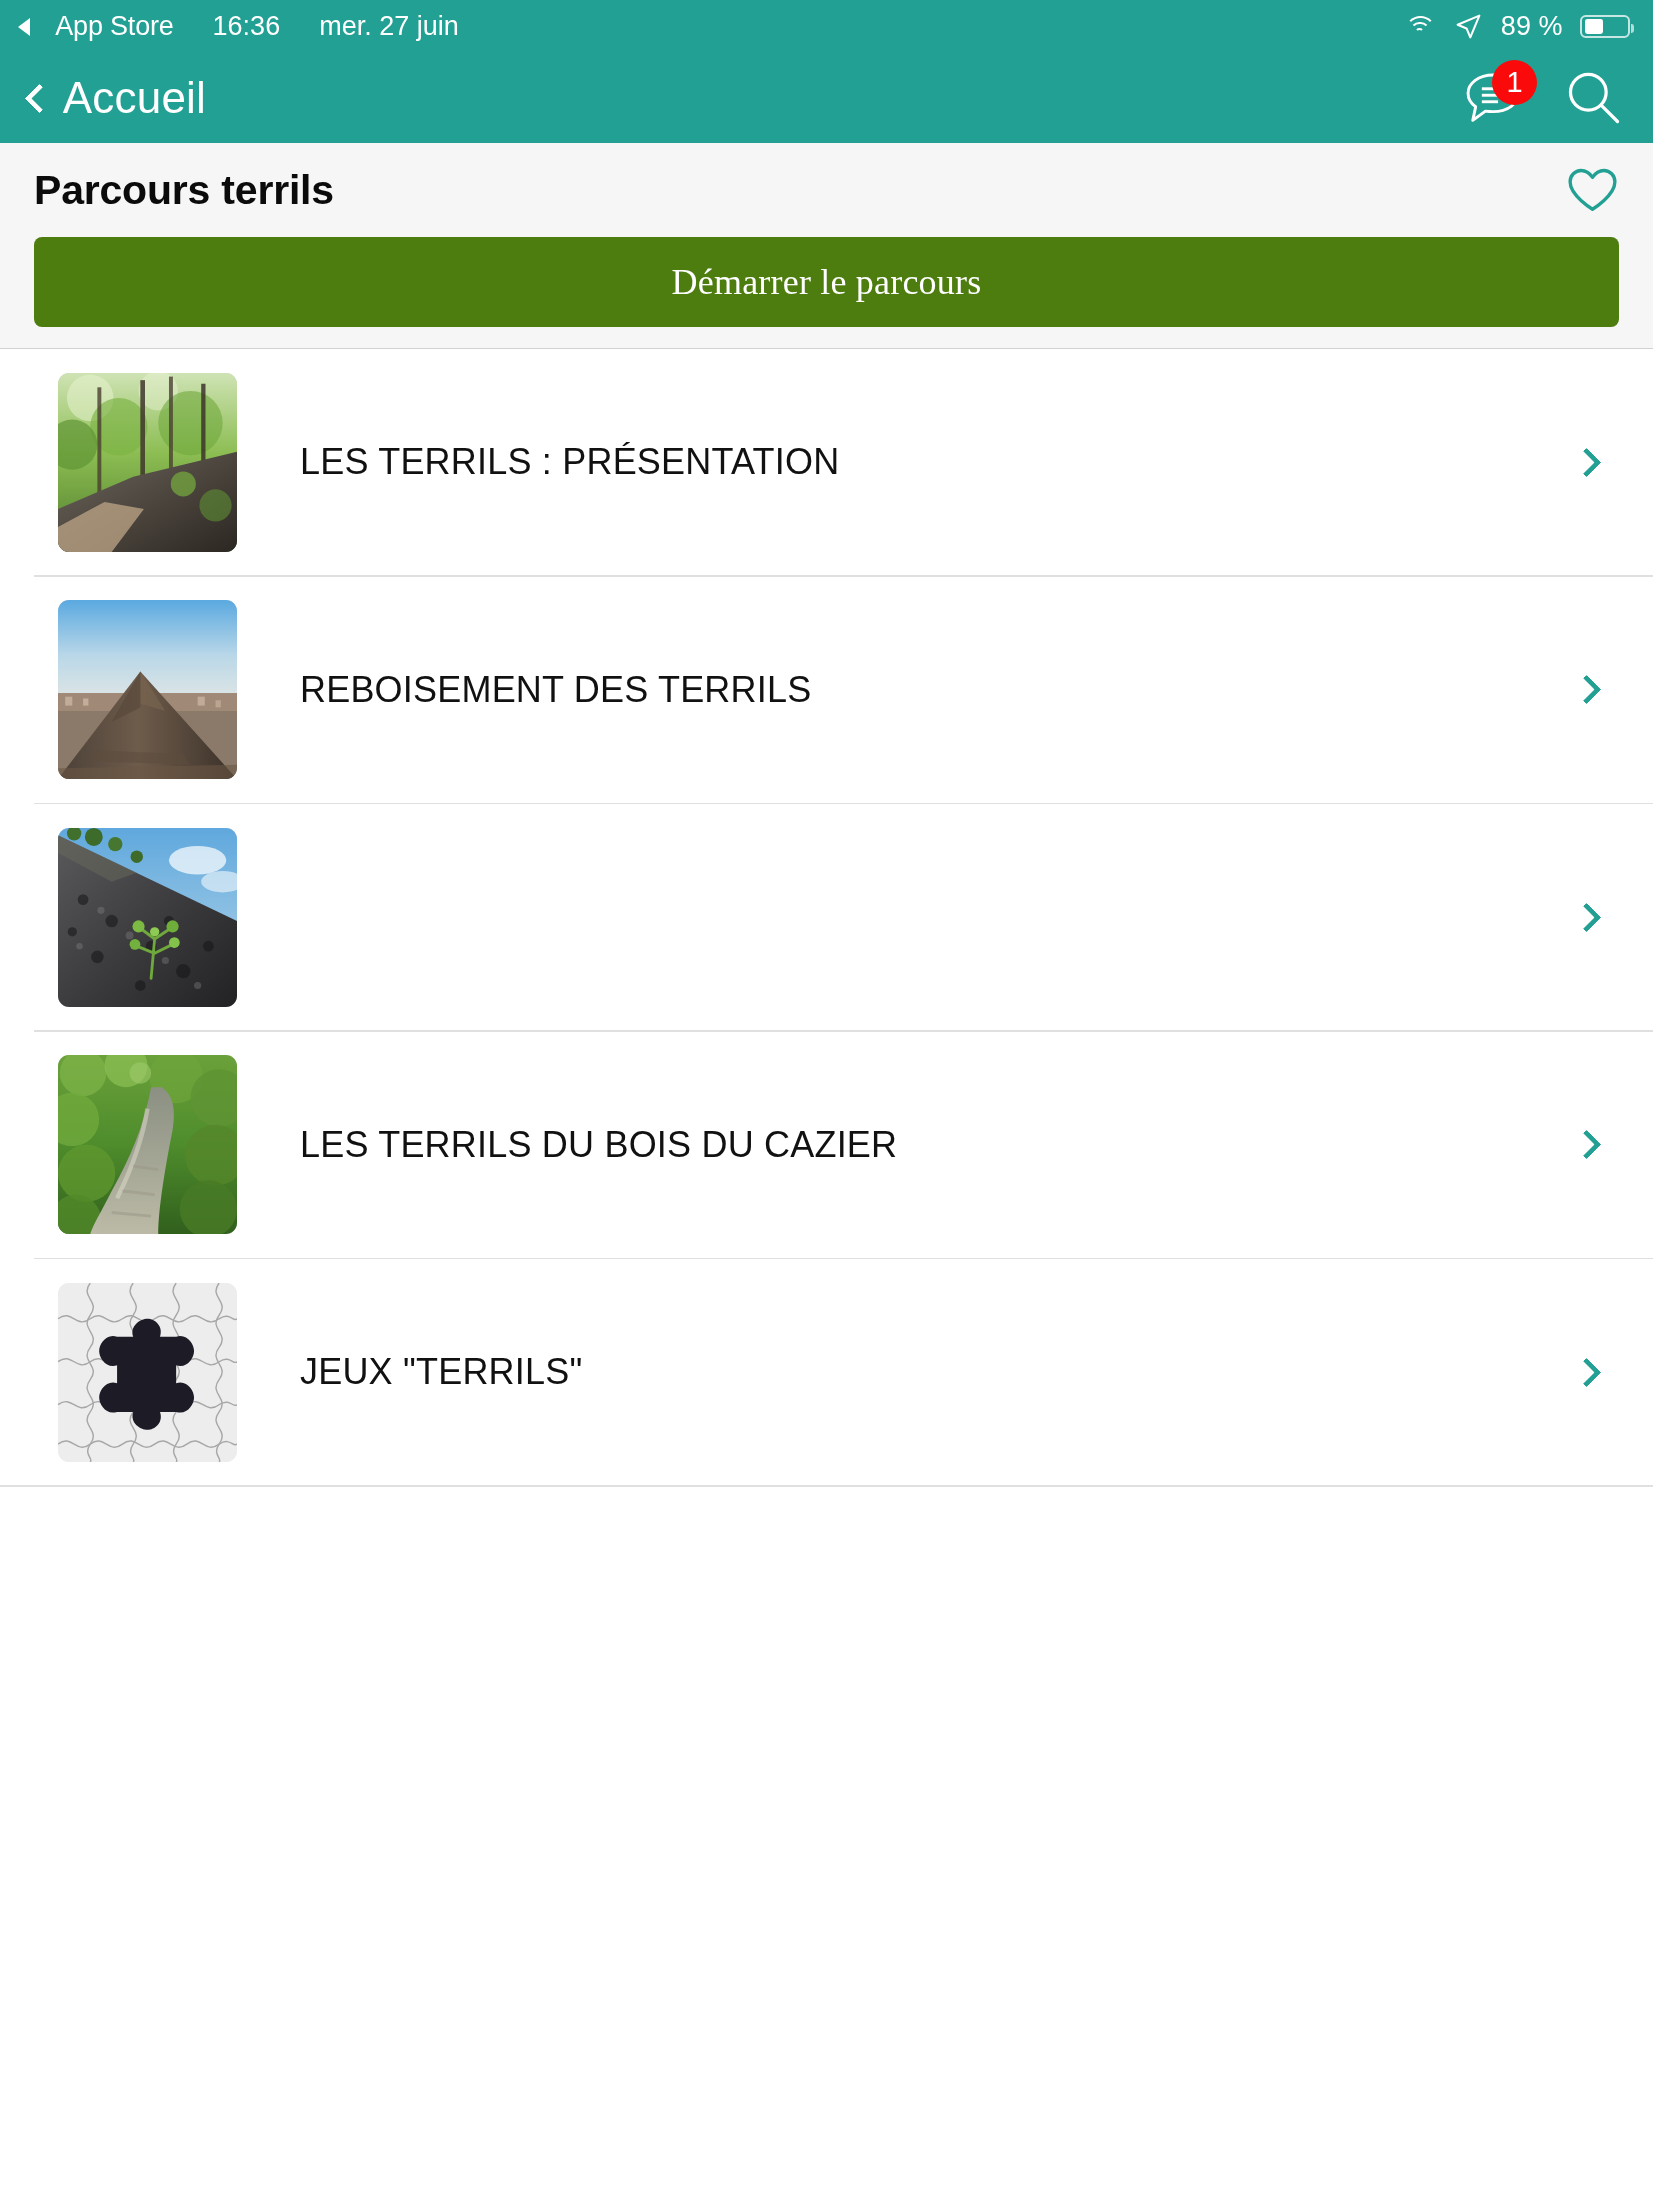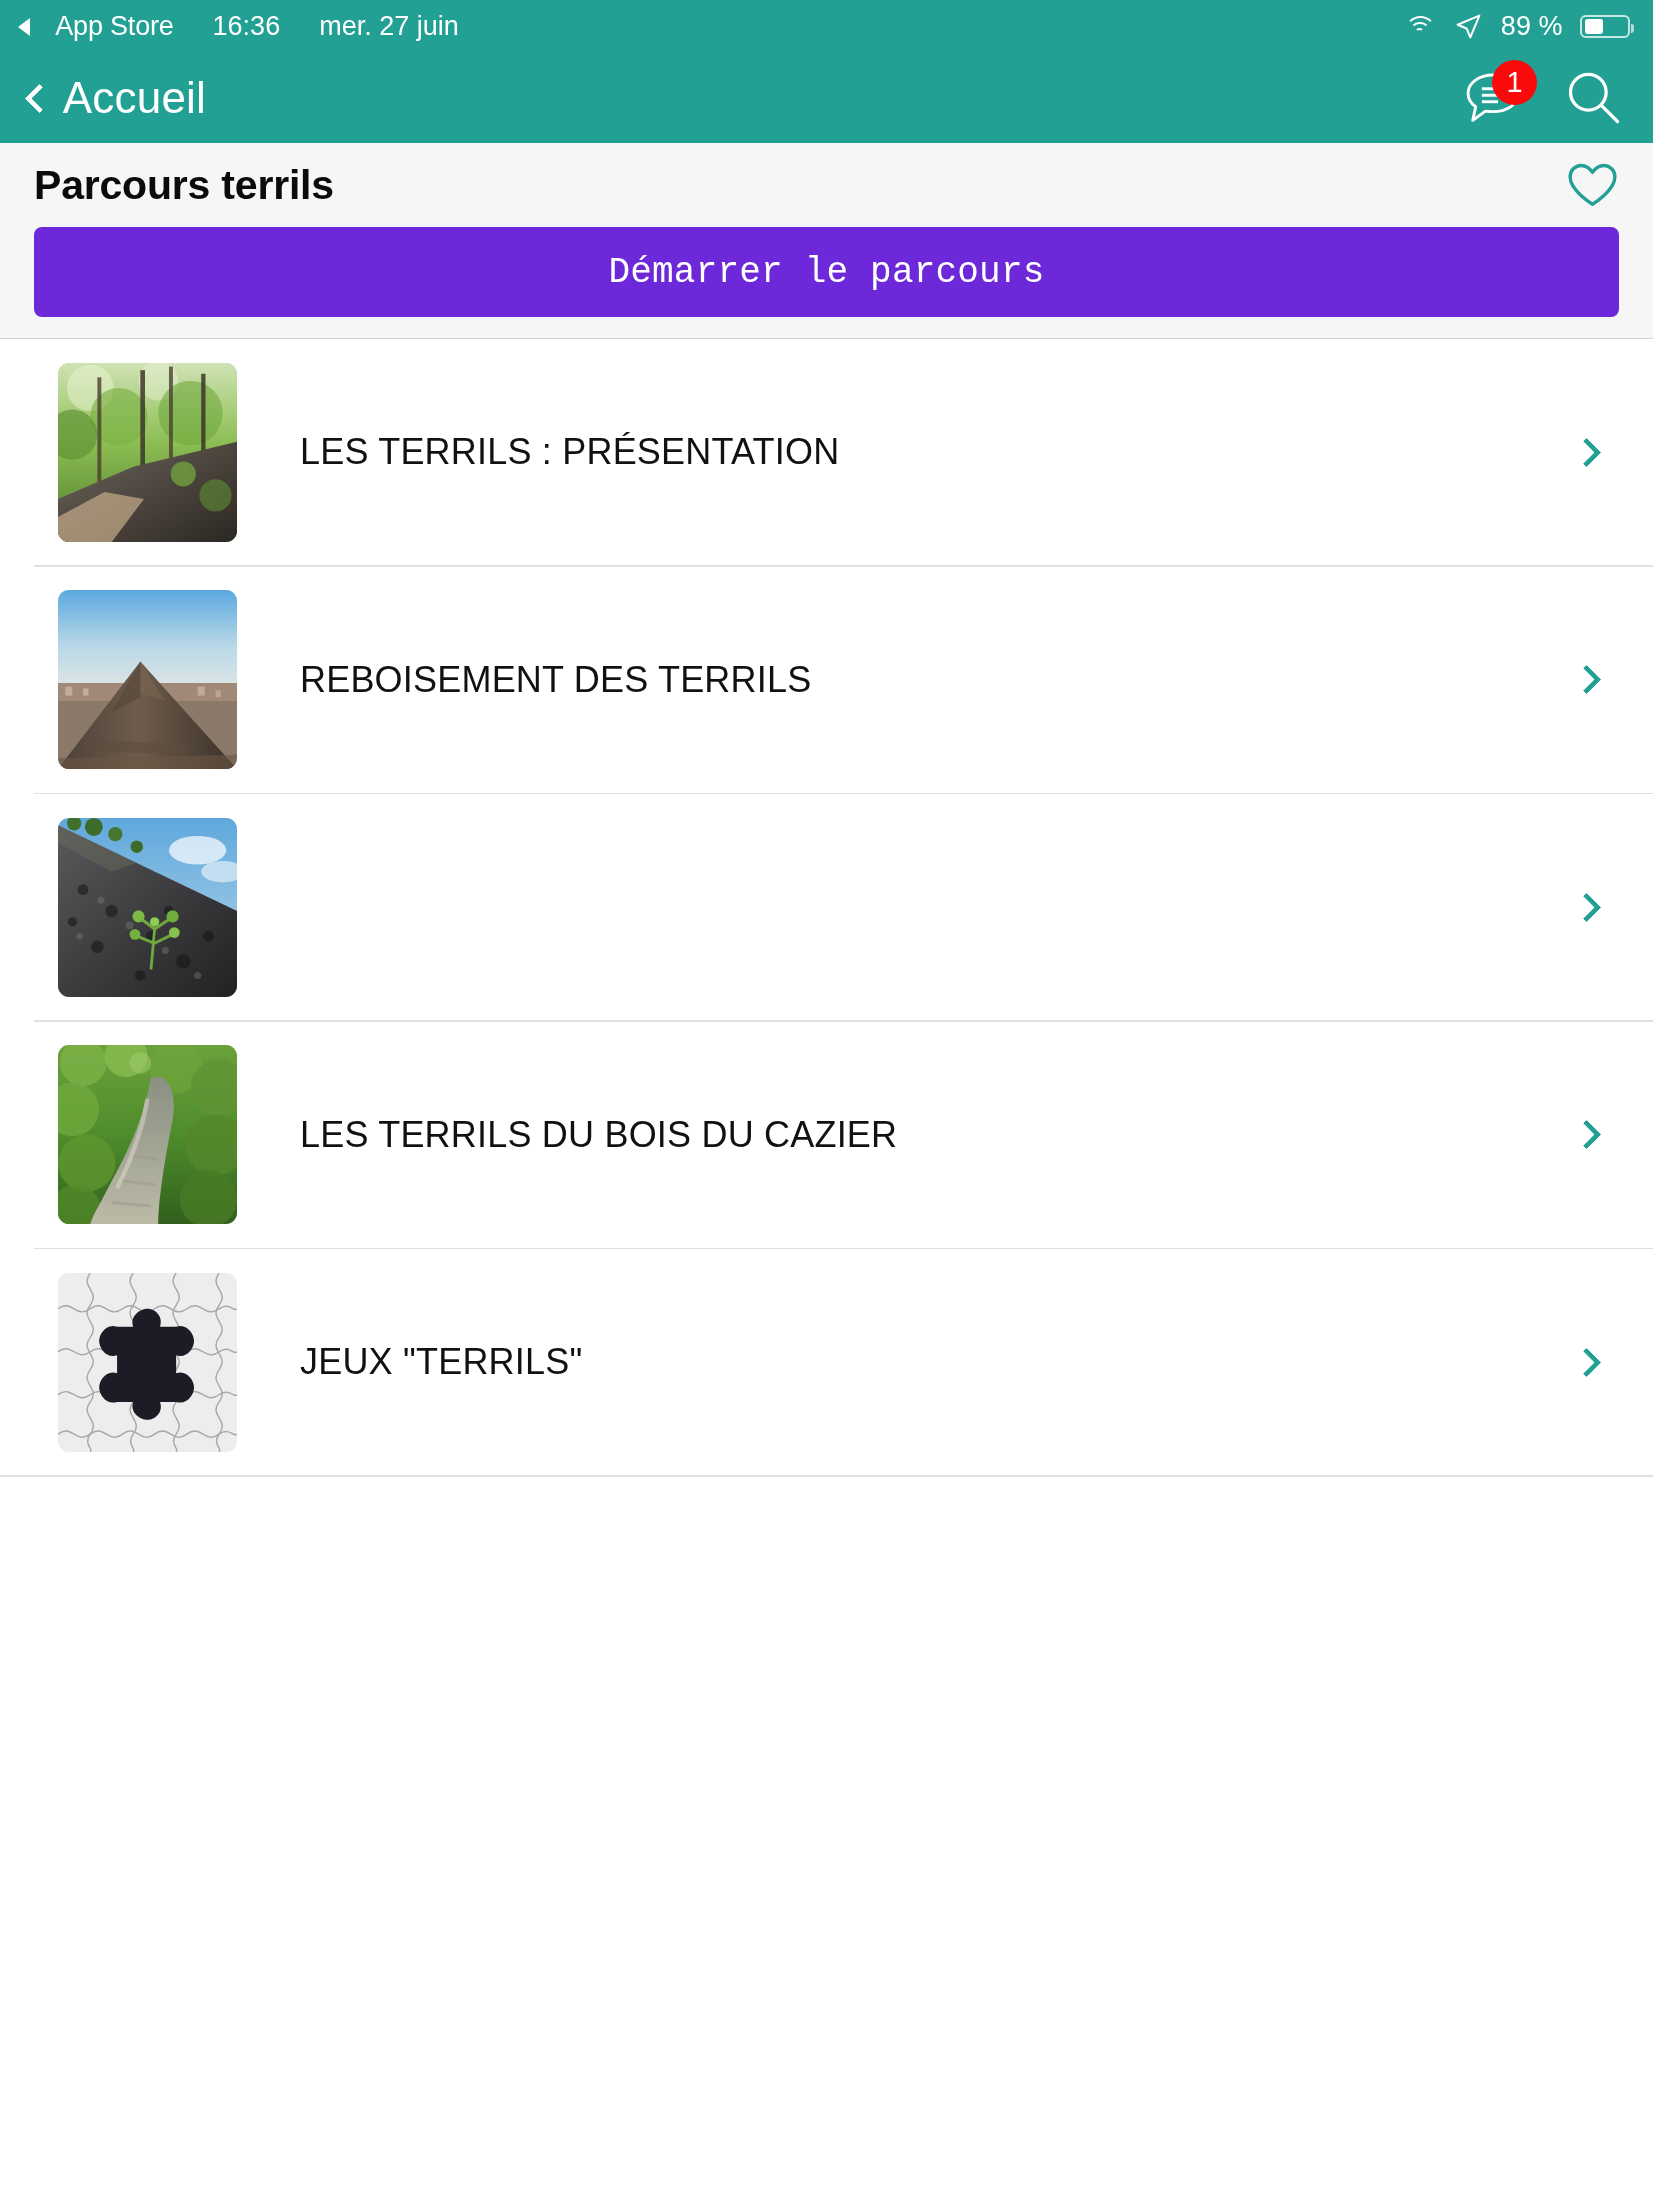--- a/index.html
+++ b/index.html
@@ -86,33 +86,33 @@
   }
 
   
   .header-panel{
     background:#f6f6f6;
     border-bottom:1.6px solid #d2d2d2;
     padding:0 34px 21px 34px;
   }
   .title-row{
     display:flex; align-items:center;
-    height:84px;
+    height:94px;
   }
   .page-title{
     font-size:41px; font-weight:bold; color:#0b0b0b;
     letter-spacing:-0.2px;
   }
   .heart-btn{ margin-left:auto; cursor:pointer; display:flex; }
 
   .start-btn{
     display:block; width:100%; height:90px;
-    background:#6d28d9; color:#ffffff;
+    background:#4d7c0f; color:#ffffff;
     border:none; border-radius:8px;
-    font-family:Liberation Mono, monospace;
+    font-family:Liberation Serif, serif;
     font-size:36px; font-weight:400;
     letter-spacing:0.2px;
     cursor:pointer;
   }
 
   
   .list{ background:#ffffff; }
   .row{
     display:flex; align-items:center;
     height:226px;

